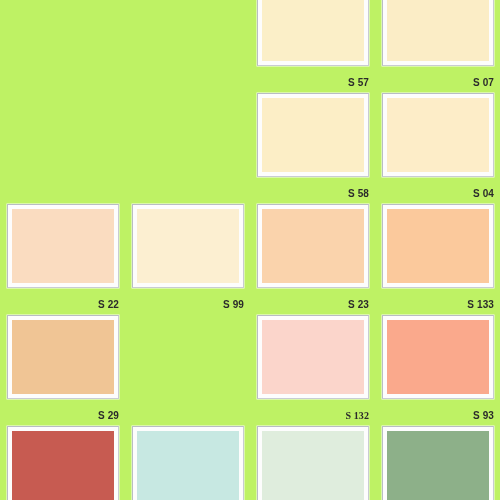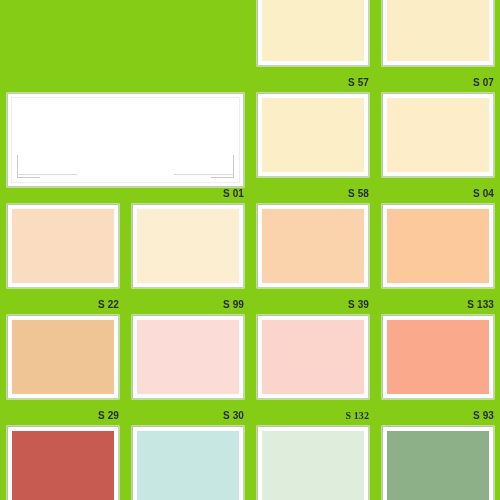--- a/index.html
+++ b/index.html
@@ -4,21 +4,21 @@
 <title>Color Swatch Catalog</title>
 <style>
   html,body{margin:0;padding:0;}
   body{
     width:500px;height:500px;overflow:hidden;
     background:#ffffff;
     font-family:"Liberation Sans","DejaVu Sans",sans-serif;
   }
   #sheet{
     position:relative;width:500px;height:500px;
-    background:#84cc16;
+    background:#bef264;
   }
   .grid{
     position:absolute;
     left:0;top:-22px;
     width:500px;
     display:grid;
     grid-template-columns:repeat(4,125px);
     grid-auto-rows:111px;
     column-gap:0;row-gap:0;
   }
@@ -94,31 +94,20 @@
           <div class="chip" style="background: rgb(251, 239, 200);"></div>
         </div>
         <div class="label">S 57</div>
       </div>
       <div class="cell" style="grid-area: 1 / 4;">
         <div class="card">
           <div class="chip" style="background: rgb(251, 237, 198);"></div>
         </div>
         <div class="label">S 07</div>
       </div>
-      <div class="cell wide" style="grid-area: 2 / 1 / auto / span 2;">
-        <div class="card">
-          <div class="chip" style="background: rgb(255, 255, 255);">
-            <div class="bracket bl"></div>
-            <div class="bracket br"></div>
-            <div class="bracket bl2"></div>
-            <div class="bracket br2"></div>
-          </div>
-        </div>
-        <div class="label">S 01</div>
-      </div>
       <div class="cell" style="grid-area: 2 / 3;">
         <div class="card">
           <div class="chip" style="background: rgb(252, 238, 198);"></div>
         </div>
         <div class="label">S 58</div>
       </div>
       <div class="cell" style="grid-area: 2 / 4;">
         <div class="card">
           <div class="chip" style="background: rgb(253, 237, 200);"></div>
         </div>
@@ -133,39 +122,33 @@
       <div class="cell" style="grid-area: 3 / 2;">
         <div class="card">
           <div class="chip" style="background: rgb(252, 239, 209);"></div>
         </div>
         <div class="label">S 99</div>
       </div>
       <div class="cell" style="grid-area: 3 / 3;">
         <div class="card">
           <div class="chip" style="background: rgb(250, 211, 172);"></div>
         </div>
-        <div class="label">S 39</div>
+        <div class="label">S 23</div>
       </div>
       <div class="cell" style="grid-area: 3 / 4;">
         <div class="card">
           <div class="chip" style="background: rgb(251, 201, 156);"></div>
         </div>
         <div class="label">S 133</div>
       </div>
       <div class="cell" style="grid-area: 4 / 1; text-decoration: underline;">
         <div class="card">
           <div class="chip" style="background: rgb(240, 197, 149);"></div>
         </div>
         <div class="label">S 29</div>
-      </div>
-      <div class="cell" style="grid-area: 4 / 2;">
-        <div class="card">
-          <div class="chip" style="background: rgb(251, 220, 215);"></div>
-        </div>
-        <div class="label">S 30</div>
       </div>
       <div class="cell" style="grid-area: 4 / 3; font-family: Liberation Serif, serif;">
         <div class="card">
           <div class="chip" style="background: rgb(251, 213, 203);"></div>
         </div>
         <div class="label">S 132</div>
       </div>
       <div class="cell" style="grid-area: 4 / 4;">
         <div class="card">
           <div class="chip" style="background: rgb(250, 169, 140);"></div>

